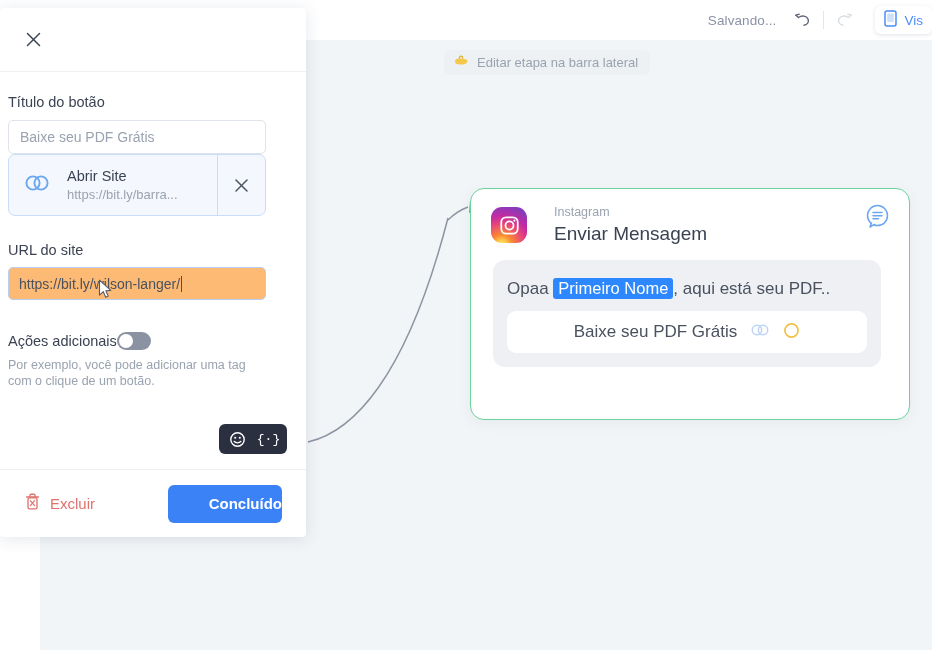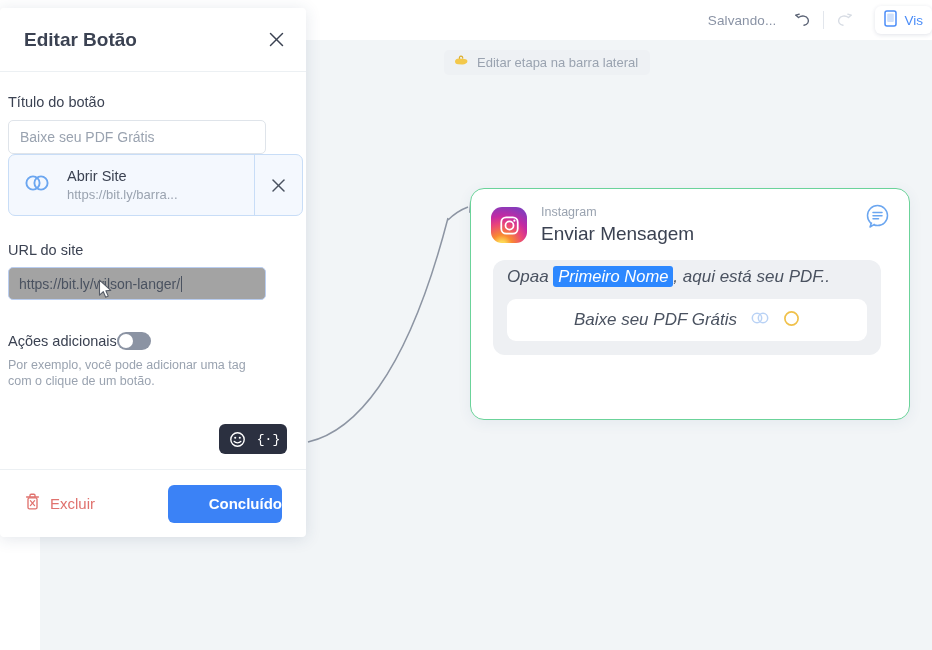--- a/index.html
+++ b/index.html
@@ -125,21 +125,21 @@
     position: relative;
   }
   .ig-logo {
     width: 36px; height: 36px;
     border-radius: 11px;
     background: radial-gradient(circle at 30% 107%, #fdd753 0%, #fdd753 9%, #f98a32 23%, #e8437c 48%, #c32aa3 64%, #8a3ab9 85%, #7b3fbe 100%);
     display: flex; align-items: center; justify-content: center;
     flex: 0 0 auto;
     margin-top: 2px;
   }
-  .node-head-txt { margin-left: 14px; }
+  .node-head-txt { margin-left: 27px; }
   .node-sub {
     font-size: 12.5px;
     color: #9aa3b0;
     line-height: 15px;
   }
   .node-title {
     font-size: 19px;
     color: #3b4252;
     line-height: 25px;
     margin-top: 1px;
@@ -147,22 +147,21 @@
   .chat-icon-wrap {
     position: absolute;
     right: 18px; top: 14px;
     cursor: pointer;
   }
 
   .msg-block {
     margin: 14px 28px 0 22px;
     background: #eef0f3;
     border-radius: 12px;
-    padding: 4px 14px 14px 14px;
-    font-style: italic;
+    padding: 16px 14px 14px 14px;
   }
   .msg-text {
     font-size: 17px;
     color: #4a5260;
     line-height: 25px;
     white-space: nowrap;
     overflow: hidden;
   }
   .var-chip {
     background: #2d88ff;
@@ -241,21 +240,21 @@
     outline: none;
     display: flex;
     align-items: center;
   }
   .section-label {
     font-size: 14.5px;
     color: #3b4252;
     margin: 24px 0 10px 0;
   }
   .action-card {
-    width: 295px;
+    width: 258px;
     height: 62px;
     background: #f4f8fe;
     border: 1px solid #c8ddf7;
     border-radius: 7px;
     display: flex;
     align-items: stretch;
     overflow: hidden;
   }
   .action-main {
     flex: 1 1 auto;
@@ -291,21 +290,21 @@
   .url-input {
     width: 258px;
     height: 33px;
     border: 1px solid #b9cdf0;
     border-radius: 5px;
     padding: 0 10px;
     display: flex;
     align-items: center;
     font-size: 14px;
     color: #4a5260;
-    background: #a3a3a3;
+    background: #fdba74;
   }
   .caret {
     display: inline-block;
     width: 1px;
     height: 16px;
     background: #4a5260;
     margin-left: 1px;
   }
   .mini-toolbar {
     position: absolute;
@@ -497,21 +496,20 @@
             <circle cx="8.5" cy="8.5" r="6.6" stroke="#f0c14b" stroke-width="1.7"></circle>
           </svg>
         </span>
       </div>
     </div>
   </div>
 
   <div class="panel">
 
     <div class="panel-header">
-      <span class="panel-title">Editar Botão</span>
       <span class="close-x">
         <svg width="19" height="19" viewBox="0 0 19 19" fill="none">
           <line x1="3.5" y1="3.5" x2="15.5" y2="15.5" stroke="#3b4252" stroke-width="1.5" stroke-linecap="round"></line>
           <line x1="15.5" y1="3.5" x2="3.5" y2="15.5" stroke="#3b4252" stroke-width="1.5" stroke-linecap="round"></line>
         </svg>
       </span>
     </div>
 
     <div class="panel-body">
 

